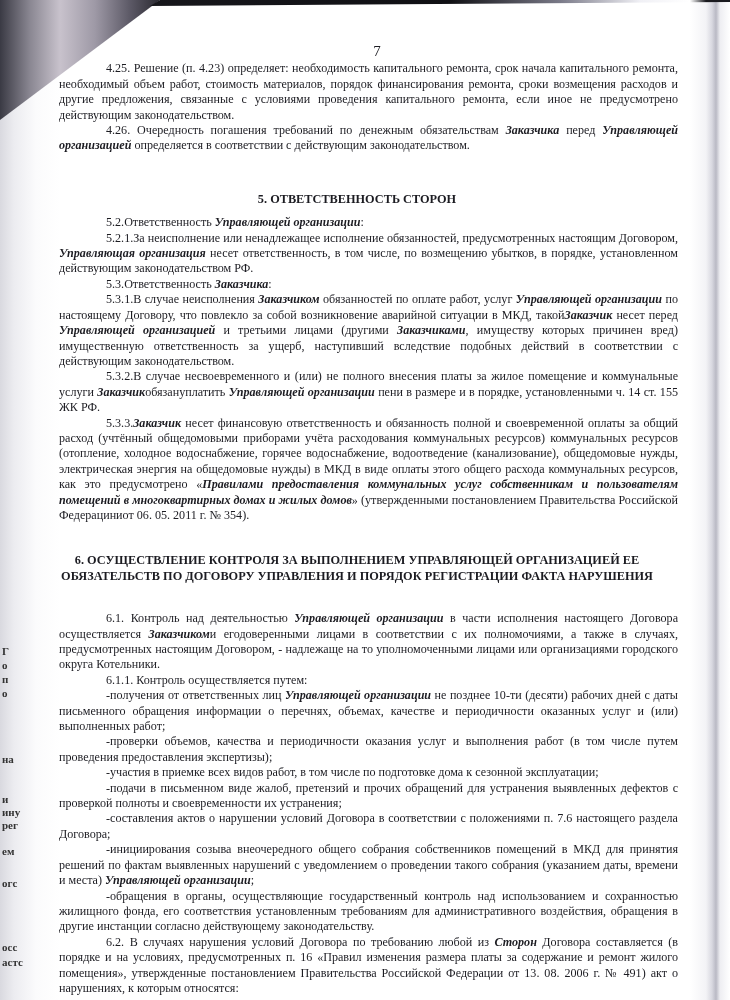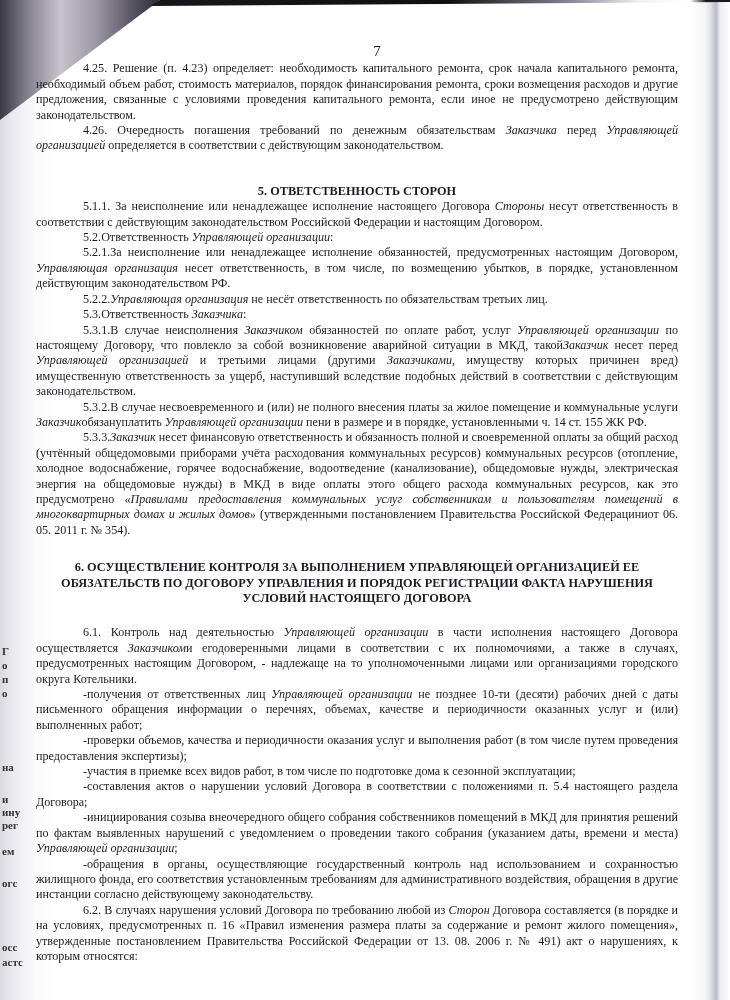--- a/index.html
+++ b/index.html
@@ -28,80 +28,79 @@
     font-family: "Liberation Serif", serif; font-size: 11px; font-weight: bold; color: #333;
     line-height: 14px; overflow: hidden;
   }
   .leftfrag span { position: absolute; left: 2px; white-space: nowrap; }
   .content {
     position: absolute; left: 36px; top: 44px; width: 642px;
     font-size: 12.1px; line-height: 15.4px;
   }
   .pagenum { text-align: center; font-size: 15px; margin-bottom: 2px; padding-left: 40px; }
   p { margin: 0; text-align: justify; }
-  p.ind { text-indent: 47px; }
+  p.ind { text-indent: 47px; margin-left: 23px; }
   .h {
-    text-align: center; font-weight: bold; font-size: 12.3px; margin: 0;
+    text-align: center; font-weight: bold; font-size: 12.3px; margin: 8px;
   }
-  b i, i b { font-weight: normal; font-style: italic; }
+  b i, i b { font-weight: bold; font-style: italic; }
   .gap1 { height: 30px; }
   .gap2 { height: 22px; }
   .gap3 { height: 19px; }
 </style>
 </head>
 <body>
 
 <div class="page">
   <div class="corner"></div>
   <div class="topbar"></div>
 
   <div class="leftfrag">
     <span style="top:44px">Г</span>
     <span style="top:58px">о</span>
     <span style="top:72px">п</span>
     <span style="top:86px">о</span>
-    <span style="top:160px">на</span>
+    <span style="top:152px">на</span>
     <span style="top:192px">и</span>
     <span style="top:205px">ину</span>
     <span style="top:218px">рег</span>
     <span style="top:244px">ем</span>
     <span style="top:276px">огс</span>
     <span style="top:340px">осс</span>
     <span style="top:355px">астс</span>
   </div>
 
   <div class="content">
     <div class="pagenum">7</div>
 
     <p class="ind">4.25. Решение (п. 4.23) определяет: необходимость капитального ремонта, срок начала капитального ремонта, необходимый объем работ, стоимость материалов, порядок финансирования ремонта, сроки возмещения расходов и другие предложения, связанные с условиями проведения капитального ремонта, если иное не предусмотрено действующим законодательством.</p>
     <p class="ind"><span>4.26. Очередность погашения требований по денежным обязательствам </span><b><i>Заказчика</i></b><span> перед </span><b><i>Управляющей организацией</i></b><span> определяется в соответствии с действующим законодательством.</span></p>
 
     <div class="gap1"></div>
     <p class="h">5. ОТВЕТСТВЕННОСТЬ СТОРОН</p>
 
-    <p class="ind"><span>5.1.1. За неисполнение или ненадлежащее исполнение настоящего Договора </span><b><i>Стороны</i></b><span> несут ответственность в соответствии с действующим законодательством Российской Федерации и настоящим Договором.</span></p>
     <p class="ind"><span>5.2.Ответственность </span><b><i>Управляющей организации</i></b><span>:</span></p>
     <p class="ind"><span>5.2.1.За неисполнение или ненадлежащее исполнение обязанностей, предусмотренных настоящим Договором, </span><b><i>Управляющая организация</i></b><span> несет ответственность, в том числе, по возмещению убытков, в порядке, установленном действующим законодательством РФ.</span></p>
-    <p class="ind"><span>5.2.2.</span><b><i>Управляющая организация</i></b><span> не несёт ответственность по обязательствам третьих лиц.</span></p>
     <p class="ind"><span>5.3.Ответственность </span><b><i>Заказчика</i></b><span>:</span></p>
     <p class="ind"><span>5.3.1.В случае неисполнения </span><b><i>Заказчиком</i></b><span> обязанностей по оплате работ, услуг </span><b><i>Управляющей организации</i></b><span> по настоящему Договору, что повлекло за собой возникновение аварийной ситуации в МКД, такой</span><b><i>Заказчик</i></b><span> несет перед </span><b><i>Управляющей организацией</i></b><span> и третьими лицами (другими </span><b><i>Заказчиками</i></b><span>, имуществу которых причинен вред) имущественную ответственность за ущерб, наступивший вследствие подобных действий в соответствии с действующим законодательством.</span></p>
     <p class="ind"><span>5.3.2.В случае несвоевременного и (или) не полного внесения платы за жилое помещение и коммунальные услуги </span><b><i>Заказчик</i></b><span>обязануплатить </span><b><i>Управляющей организации</i></b><span> пени в размере и в порядке, установленными ч. 14 ст. 155 ЖК РФ.</span></p>
     <p class="ind"><span>5.3.3.</span><b><i>Заказчик</i></b><span> несет финансовую ответственность и обязанность полной и своевременной оплаты за общий расход (учтённый общедомовыми приборами учёта расходования коммунальных ресурсов) коммунальных ресурсов (отопление, холодное водоснабжение, горячее водоснабжение, водоотведение (канализование), общедомовые нужды, электрическая энергия на общедомовые нужды) в МКД в виде оплаты этого общего расхода коммунальных ресурсов, как это предусмотрено «</span><b><i>Правилами предоставления коммунальных услуг собственникам и пользователям помещений в многоквартирных домах и жилых домов</i></b><span>» (утвержденными постановлением Правительства Российской Федерациниот 06. 05. 2011 г. № 354).</span></p>
 
     <div class="gap2"></div>
     <p class="h">
       <span>6. ОСУЩЕСТВЛЕНИЕ КОНТРОЛЯ ЗА ВЫПОЛНЕНИЕМ УПРАВЛЯЮЩЕЙ ОРГАНИЗАЦИЕЙ ЕЕ</span><br>
       <span>ОБЯЗАТЕЛЬСТВ ПО ДОГОВОРУ УПРАВЛЕНИЯ И ПОРЯДОК РЕГИСТРАЦИИ ФАКТА НАРУШЕНИЯ</span><br>
-      <span>УСЛОВИЙ НАСТОЯЩЕГО ДОГОВОРА</span>
     </p>
     <div class="gap3"></div>
 
     <p class="ind"><span>6.1. Контроль над деятельностью </span><b><i>Управляющей организации</i></b><span> в части исполнения настоящего Договора осуществляется </span><b><i>Заказчиком</i></b><span>и егодоверенными лицами в соответствии с их полномочиями, а также в случаях, предусмотренных настоящим Договором, - надлежаще на то уполномоченными лицами или организациями городского округа Котельники.</span></p>
+    <p class="ind">6.1.1. Контроль осуществляется путем:</p>
     <p class="ind"><span>-получения от ответственных лиц </span><b><i>Управляющей организации</i></b><span> не позднее 10-ти (десяти) рабочих дней с даты письменного обращения информации о перечнях, объемах, качестве и периодичности оказанных услуг и (или) выполненных работ;</span></p>
     <p class="ind">-проверки объемов, качества и периодичности оказания услуг и выполнения работ (в том числе путем проведения предоставления экспертизы);</p>
     <p class="ind">-участия в приемке всех видов работ, в том числе по подготовке дома к сезонной эксплуатации;</p>
-    <p class="ind">-составления актов о нарушении условий Договора в соответствии с положениями п. 5.4 настоящего раздела Договора;</p>
+    <p class="ind">-подачи в письменном виде жалоб, претензий и прочих обращений для устранения выявленных дефектов с проверкой полноты и своевременности их устранения;</p>
+    <p class="ind">-составления актов о нарушении условий Договора в соответствии с положениями п. 7.6 настоящего раздела Договора;</p>
     <p class="ind"><span>-инициирования созыва внеочередного общего собрания собственников помещений в МКД для принятия решений по фактам выявленных нарушений с уведомлением о проведении такого собрания (указанием даты, времени и места) </span><b><i>Управляющей организации</i></b><span>;</span></p>
     <p class="ind">-обращения в органы, осуществляющие государственный контроль над использованием и сохранностью жилищного фонда, его соответствия установленным требованиям для административного воздействия, обращения в другие инстанции согласно действующему законодательству.</p>
     <p class="ind"><span>6.2. В случаях нарушения условий Договора по требованию любой из </span><b><i>Сторон</i></b><span> Договора составляется (в порядке и на условиях, предусмотренных п. 16 «Правил изменения размера платы за содержание и ремонт жилого помещения», утвержденные постановлением Правительства Российской Федерации от 13. 08. 2006 г. № 491) акт о нарушениях, к которым относятся:</span></p>
 
   </div>
 </div>
 
 </body></html>

